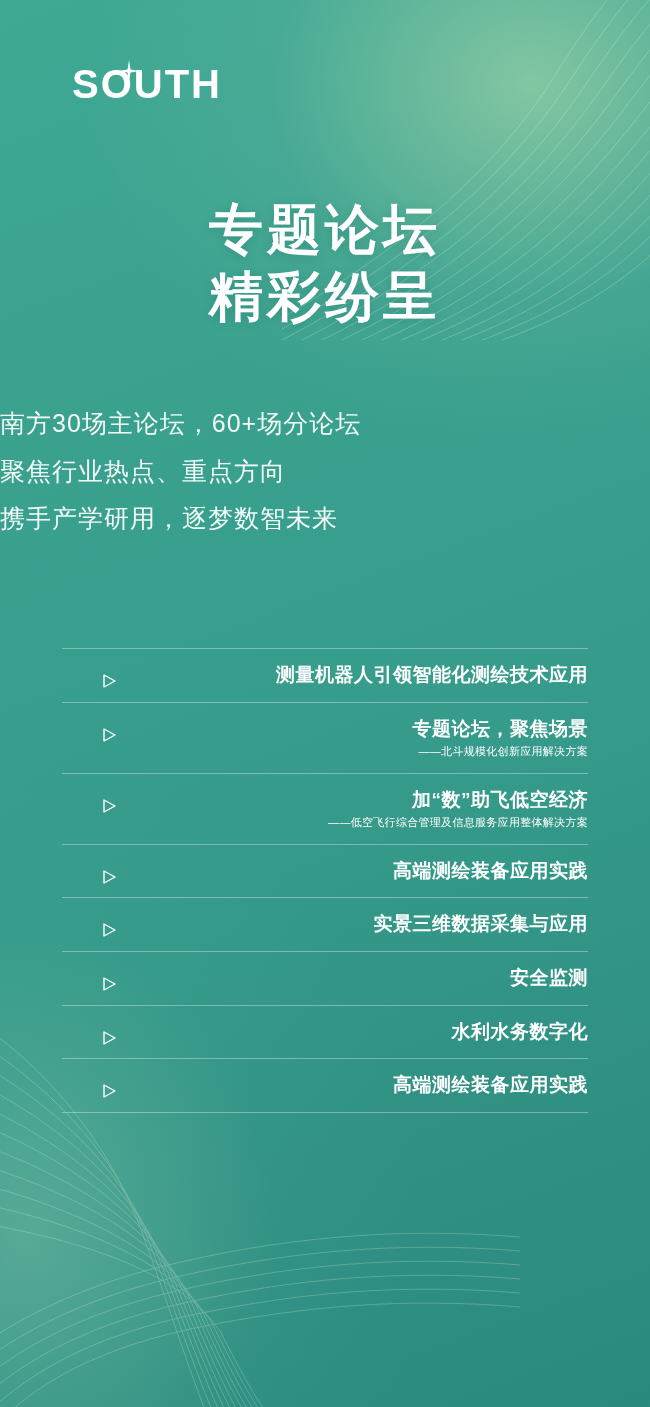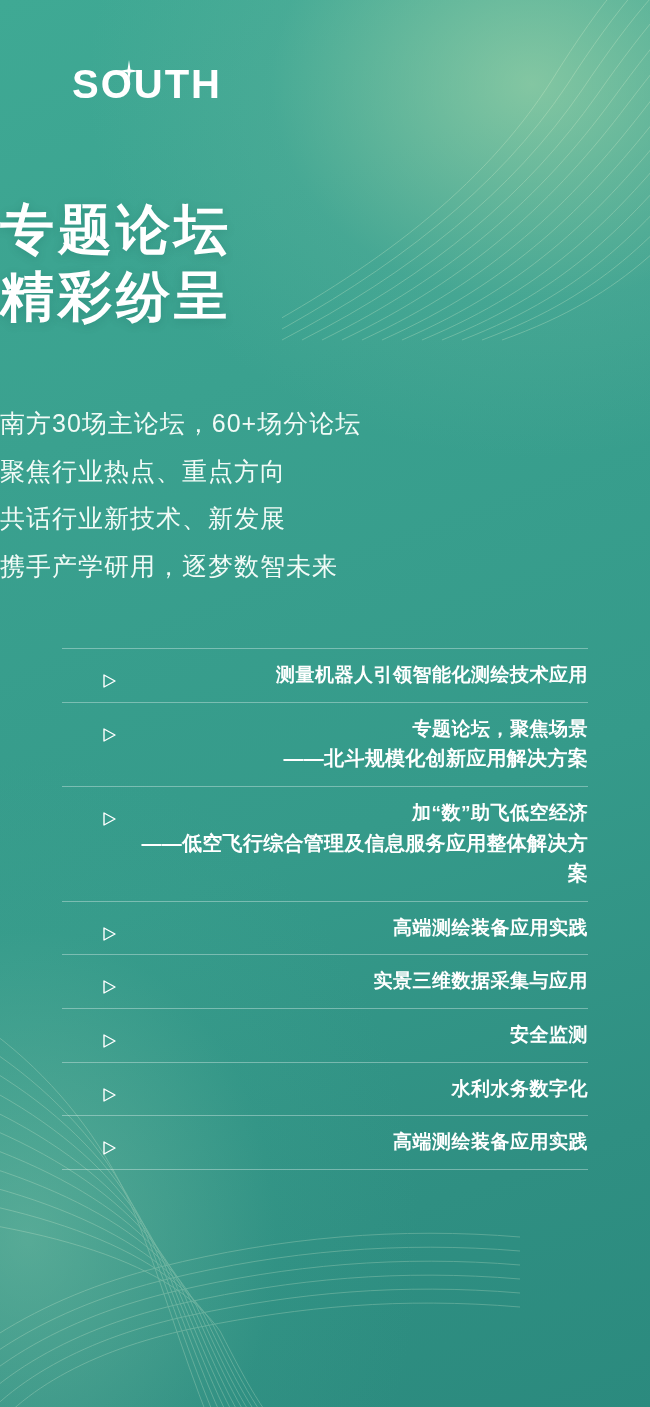--- a/index.html
+++ b/index.html
@@ -67,20 +67,21 @@
     left: 46px;
     width: 22px;
     height: 22px;
   }
 
   .headline {
     position: absolute;
     top: 196px;
     left: 0;
     width: 650px;
+    text-align: center;
     color: #ffffff;
   }
   .headline .line {
     font-size: 54px;
     font-weight: 700;
     letter-spacing: 4px;
     line-height: 1.24;
     text-shadow: 0 2px 10px rgba(0, 70, 60, 0.18);
   }
 
@@ -129,22 +130,22 @@
   .topic .play-icon svg { display: block; }
   .topic-title {
     color: #ffffff;
     font-size: 19px;
     font-weight: 700;
     letter-spacing: 0.5px;
     line-height: 1.4;
   }
   .topic-sub {
     color: #ffffff;
-    font-size: 20px;
-    font-weight: 700;
+    font-size: 11px;
+    font-weight: 400;
     line-height: 1.5;
     margin-top: 1px;
     letter-spacing: 0.3px;
     margin-left: 32px;
   }
   .topic-sub:empty { display: none; }
 </style>
 </head>
 <body>
 
@@ -199,21 +200,20 @@
   </div>
 
   <div class="headline">
     <div class="line">专题论坛</div>
     <div class="line">精彩纷呈</div>
   </div>
 
   <div class="subtitle">
     <div class="sline">南方30场主论坛，60+场分论坛</div>
     <div class="sline">聚焦行业热点、重点方向</div>
-    <div class="sline">共话行业新技术、新发展</div>
     <div class="sline">携手产学研用，逐梦数智未来</div>
   </div>
 
   <div class="topics">
 
     <div class="topic">
       <span class="play-icon">
         <svg width="13" height="14" viewBox="0 0 13 14">
             <path d="M1 1 L12 7 L1 13 Z" fill="none" stroke="#ffffff" stroke-width="1.4" stroke-linejoin="round"></path>
           </svg>

